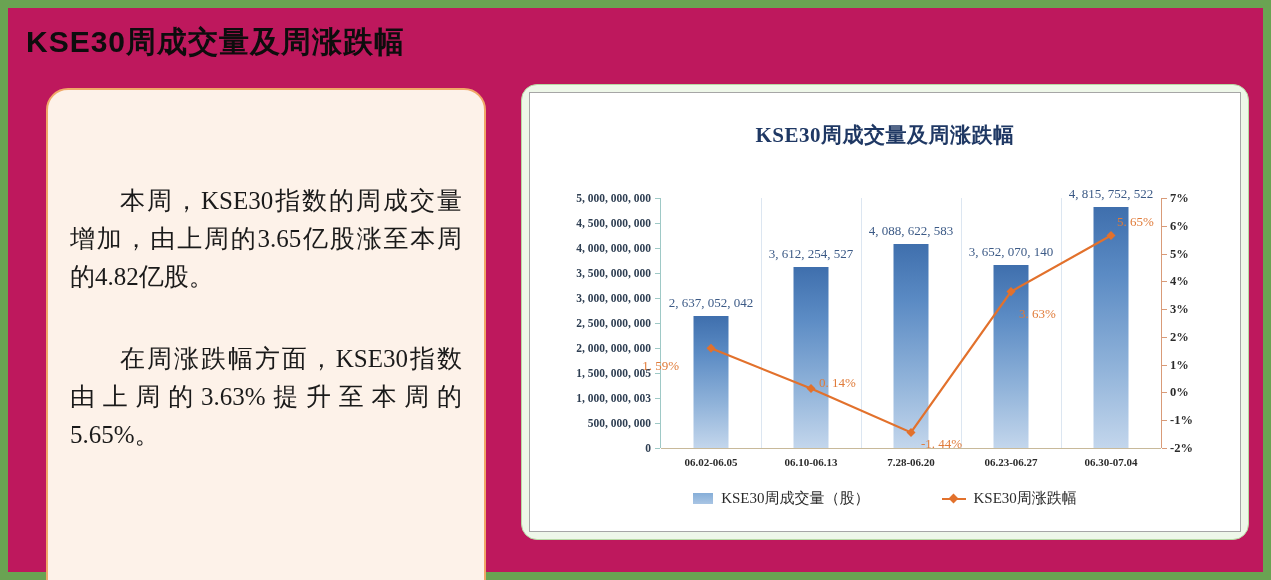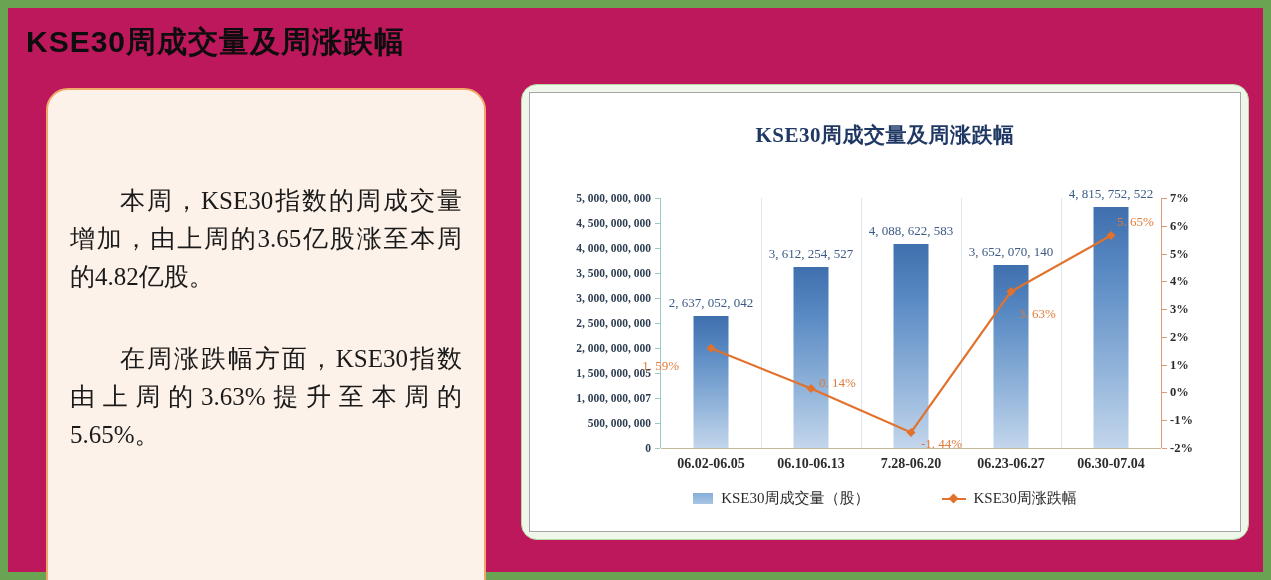--- a/index.html
+++ b/index.html
@@ -158,21 +158,21 @@
   .pct-label {
     position: absolute;
     font-size: 13px;
     color: #e07b39;
     white-space: nowrap;
   }
 
   .xcat {
     position: absolute;
     top: 258px;
-    font-size: 14px;
+    font-size: 11px;
     font-weight: bold;
     color: #2b2b2b;
     white-space: nowrap;
     transform: translateX(-50%);
     text-align: center;
   }
 
   .legend {
     position: absolute;
     left: 0; right: 0;
@@ -238,21 +238,21 @@
           <div class="ylabel-l" style="top: 75px;">3, 500, 000, 000</div>
           <div class="ytick-l" style="top: 100px;"></div>
           <div class="ylabel-l" style="top: 100px;">3, 000, 000, 000</div>
           <div class="ytick-l" style="top: 125px;"></div>
           <div class="ylabel-l" style="top: 125px; font-family: Liberation Serif, serif;">2, 500, 000, 000</div>
           <div class="ytick-l" style="top: 150px;"></div>
           <div class="ylabel-l" style="top: 150px;">2, 000, 000, 000</div>
           <div class="ytick-l" style="top: 175px;"></div>
           <div class="ylabel-l" style="top: 175px;">1, 500, 000, 005</div>
           <div class="ytick-l" style="top: 200px;"></div>
-          <div class="ylabel-l" style="top: 200px;">1, 000, 000, 007</div>
+          <div class="ylabel-l" style="top: 200px;">1, 000, 000, 003</div>
           <div class="ytick-l" style="top: 225px;"></div>
           <div class="ylabel-l" style="top: 225px;">500, 000, 000</div>
           <div class="ytick-l" style="top: 250px;"></div>
           <div class="ylabel-l" style="top: 250px;">0</div>
           <div class="ytick-r" style="top: 0px;"></div>
           <div class="ylabel-r" style="top: 0px;">7%</div>
           <div class="ytick-r" style="top: 27.7778px;"></div>
           <div class="ylabel-r" style="top: 27.7778px;">6%</div>
           <div class="ytick-r" style="top: 55.5556px;"></div>
           <div class="ylabel-r" style="top: 55.5556px;">5%</div>

